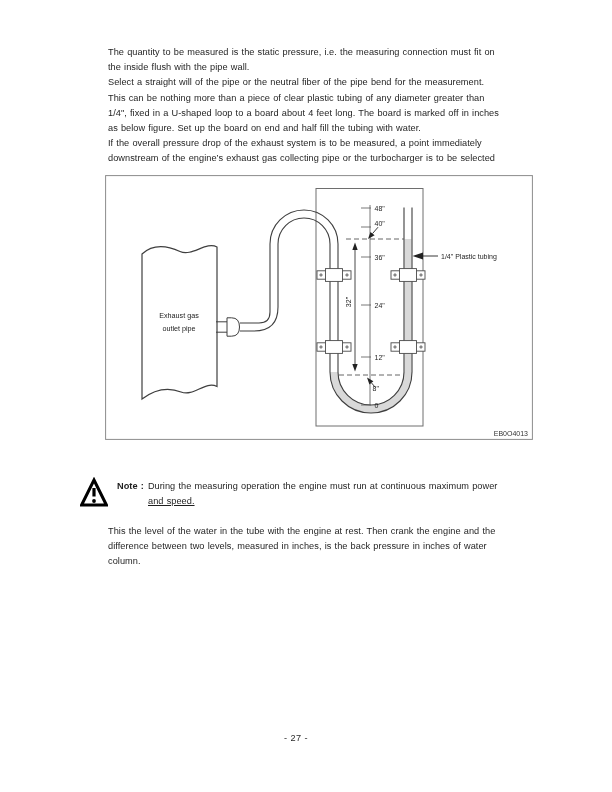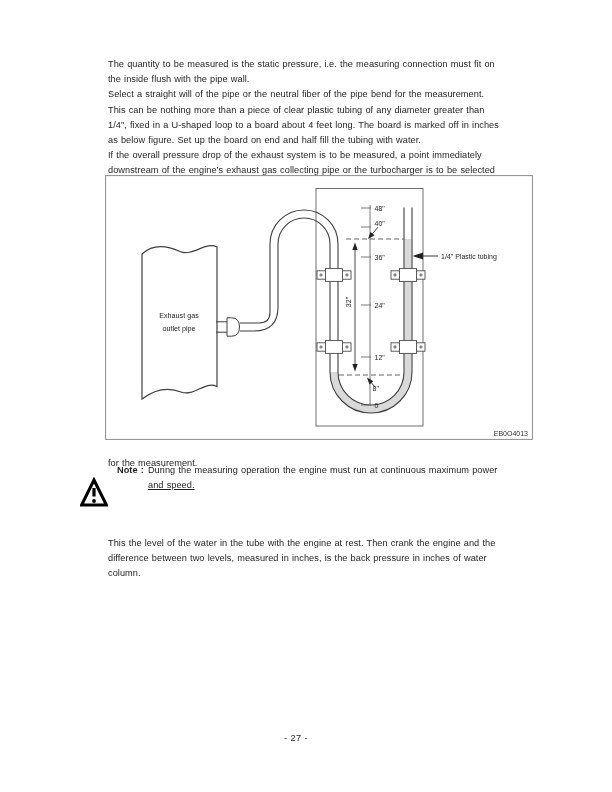--- a/index.html
+++ b/index.html
@@ -1,22 +1,22 @@
 <!DOCTYPE html>
 <html><head>
 <meta charset="utf-8">
 <style>
   html,body{margin:0;padding:0;background:#e8e8e8;}
   .page{position:relative;width:612px;height:792px;margin:0 auto;background:#ffffff;
         font-family:"Liberation Sans",sans-serif;color:#1e1e1e;overflow:hidden;}
   .tblock{position:absolute;left:108px;width:426px;font-size:9.2px;line-height:15.2px;
-          letter-spacing:0.05px;word-spacing:0.55px;margin-top:12px;}
+          letter-spacing:0.05px;word-spacing:0.55px;}
   .tline{white-space:nowrap;}
   .figure-svg{position:absolute;left:105px;top:175px;}
-  .note-wrap{position:absolute;left:117px;top:463px;width:415px;font-size:9.2px;
+  .note-wrap{position:absolute;left:117px;top:479px;width:415px;font-size:9.2px;
              line-height:15px;letter-spacing:0.05px;word-spacing:0.55px;}
   .note-line1{white-space:nowrap;}
   .note-label{font-weight:bold;margin-right:4px;}
   .note-line2{margin-left:31px;white-space:nowrap;text-decoration:underline;}
   .warn-svg{position:absolute;left:80px;top:477px;}
   .pageno{position:absolute;left:0;top:733px;width:592px;text-align:center;
           font-size:9.2px;color:#2a2a2a;letter-spacing:0.4px;}
   svg text{font-family:"Liberation Sans",sans-serif;}
 </style>
 </head>
@@ -111,23 +111,20 @@
 
     <g>
       <polygon points="412.5,256 423,252.4 423,259.6" fill="#222"></polygon>
       <path d="M423,256 H438" stroke="#222" stroke-width="0.9" fill="none"></path>
     </g>
     <text x="441" y="258.8" font-size="7" fill="#1e1e1e">1/4" Plastic tubing</text>
 
     <text x="528" y="436" text-anchor="end" font-size="7" fill="#333">EB0O4013</text>
   </svg>
 
-  <div class="tblock" style="top:444px;">
-    <div class="tline">for the measurement.</div>
-  </div>
 
   <svg class="warn-svg" width="28" height="31" viewBox="0 0 28 31">
     <path d="M14,3 L26.4,28 L1.6,28 Z" fill="#ffffff" stroke="#000" stroke-width="3" stroke-miterlimit="10"></path>
     <path d="M14,11 V19.5" stroke="#000" stroke-width="3.2" fill="none"></path>
     <circle cx="14" cy="24" r="1.9" fill="#000"></circle>
   </svg>
 
   <div class="note-wrap">
     <div class="note-line1">
       <span class="note-label">Note :</span><span>During the measuring operation the engine must run at continuous maximum power</span>

